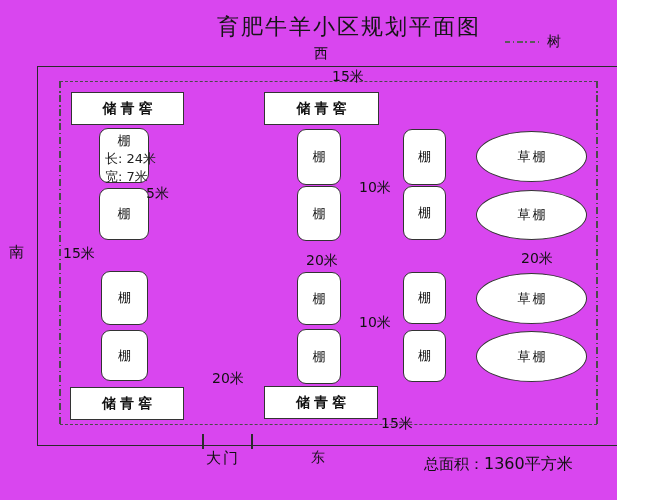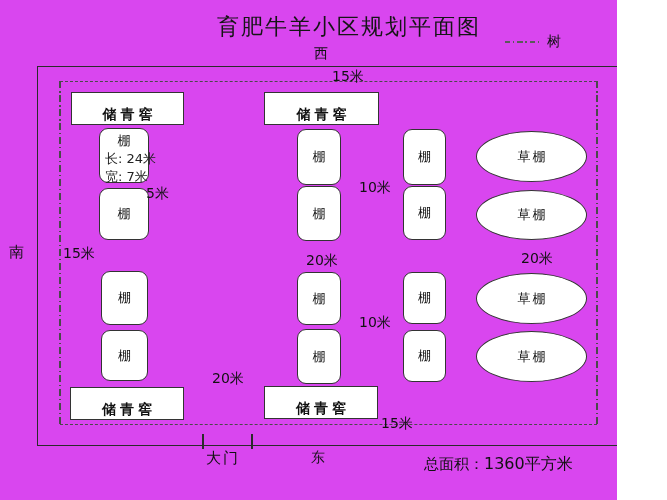--- a/index.html
+++ b/index.html
@@ -12,21 +12,21 @@
   .outer { position:absolute; left:37px; top:66px; width:584px; height:378px;
            border:1.6px solid #2b2b2b; }
 
   .dash-h   { position:absolute; height:0; border-top:1.7px dashed #4a4a4a; }
   .dashdot-v{ position:absolute; width:1.7px;
               background:repeating-linear-gradient(to bottom,#4a4a4a 0 7px,transparent 7px 10px,#4a4a4a 10px 11.5px,transparent 11.5px 14px); }
   .legend-line { position:absolute; left:505px; top:41px; width:35px; height:1.7px;
               background:repeating-linear-gradient(to right,#5a5a5a 0 5px,transparent 5px 8px,#5a5a5a 8px 9.5px,transparent 9.5px 12.5px); }
 
   .silo { position:absolute; border:1.5px solid #333; background:#fff;
-          display:flex; align-items:flex-end; justify-content:center;
+          display:flex; align-items:center; justify-content:center;
           font-size:14px; font-weight:600; letter-spacing:4px; text-indent:4px; }
   .shed { position:absolute; border:1.5px solid #333; border-radius:9px; background:#fff;
           display:flex; align-items:center; justify-content:center; }
   .shed-label { font-size:13px; }
   .shed.annotated { flex-direction:column; justify-content:flex-start; padding-top:3px; }
   .shed-note { font-size:13px; line-height:1.35; align-self:flex-start; padding-left:5px; white-space:nowrap; color:#222; }
   .grass { position:absolute; border:1.4px solid #333; border-radius:50%; background:#fff;
            display:flex; align-items:center; justify-content:center;
            font-size:13px; letter-spacing:2px; text-indent:2px; }
 

